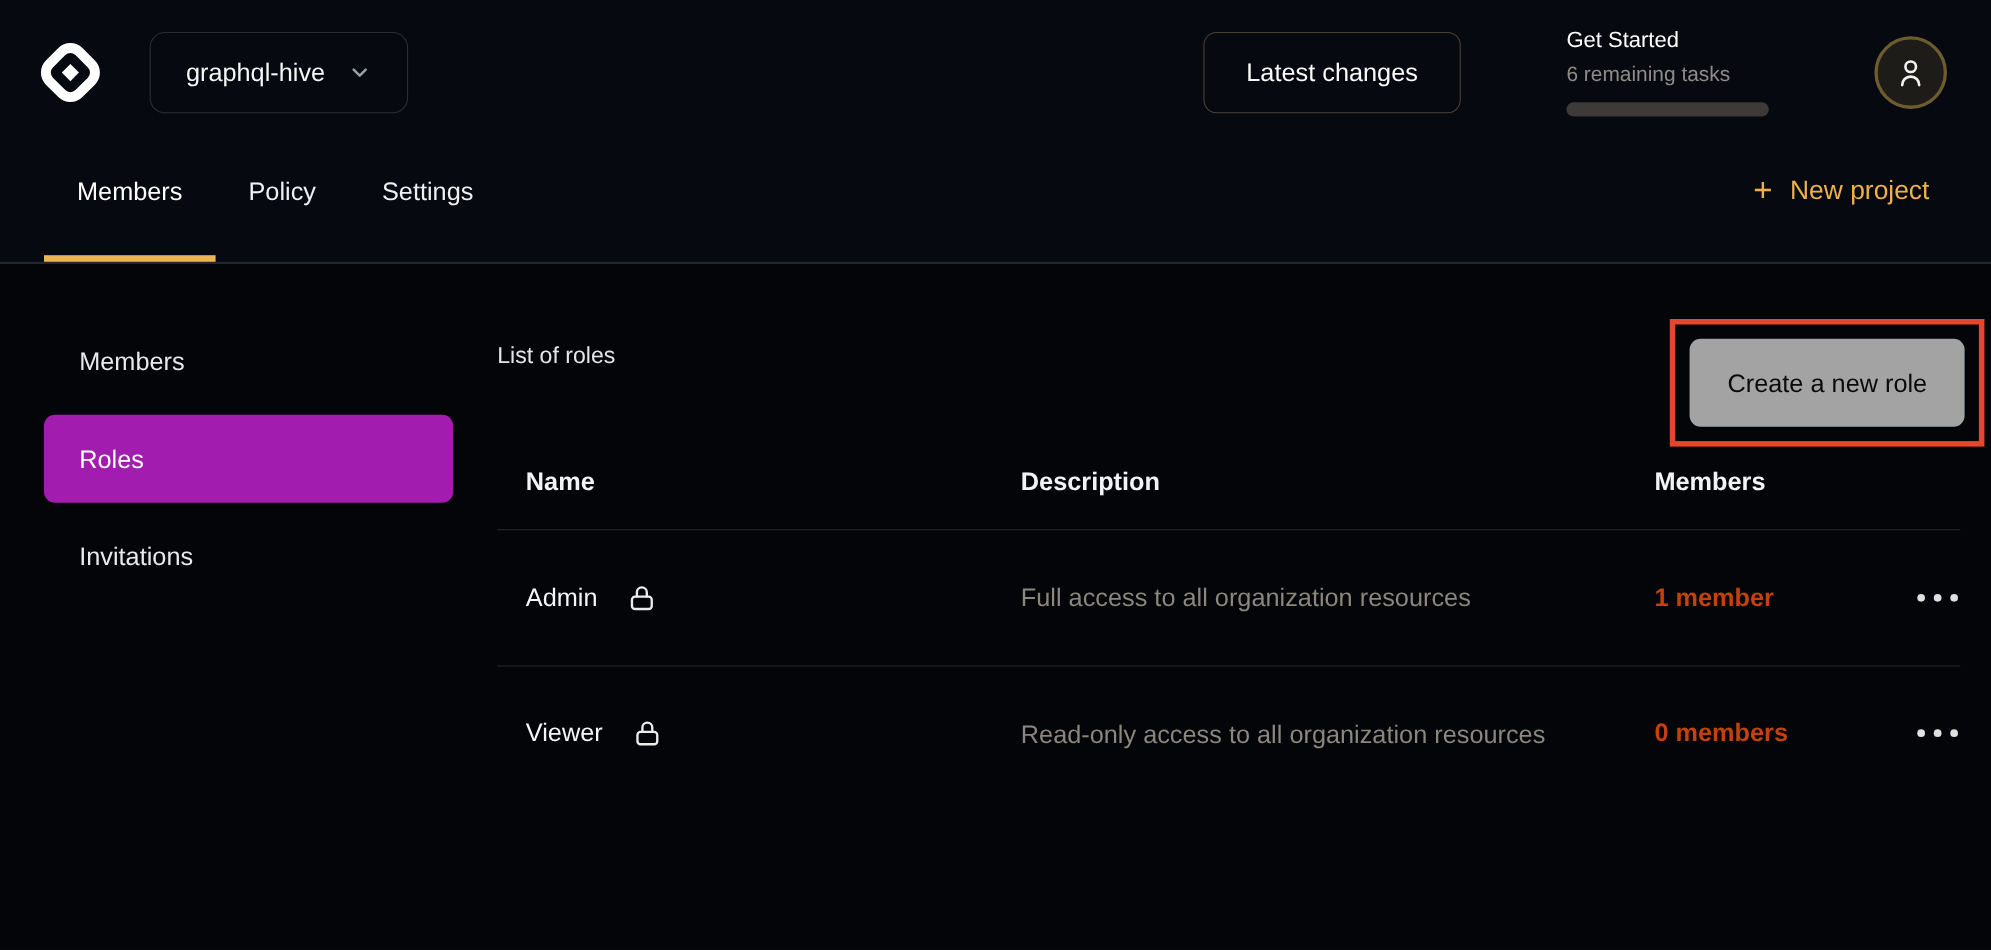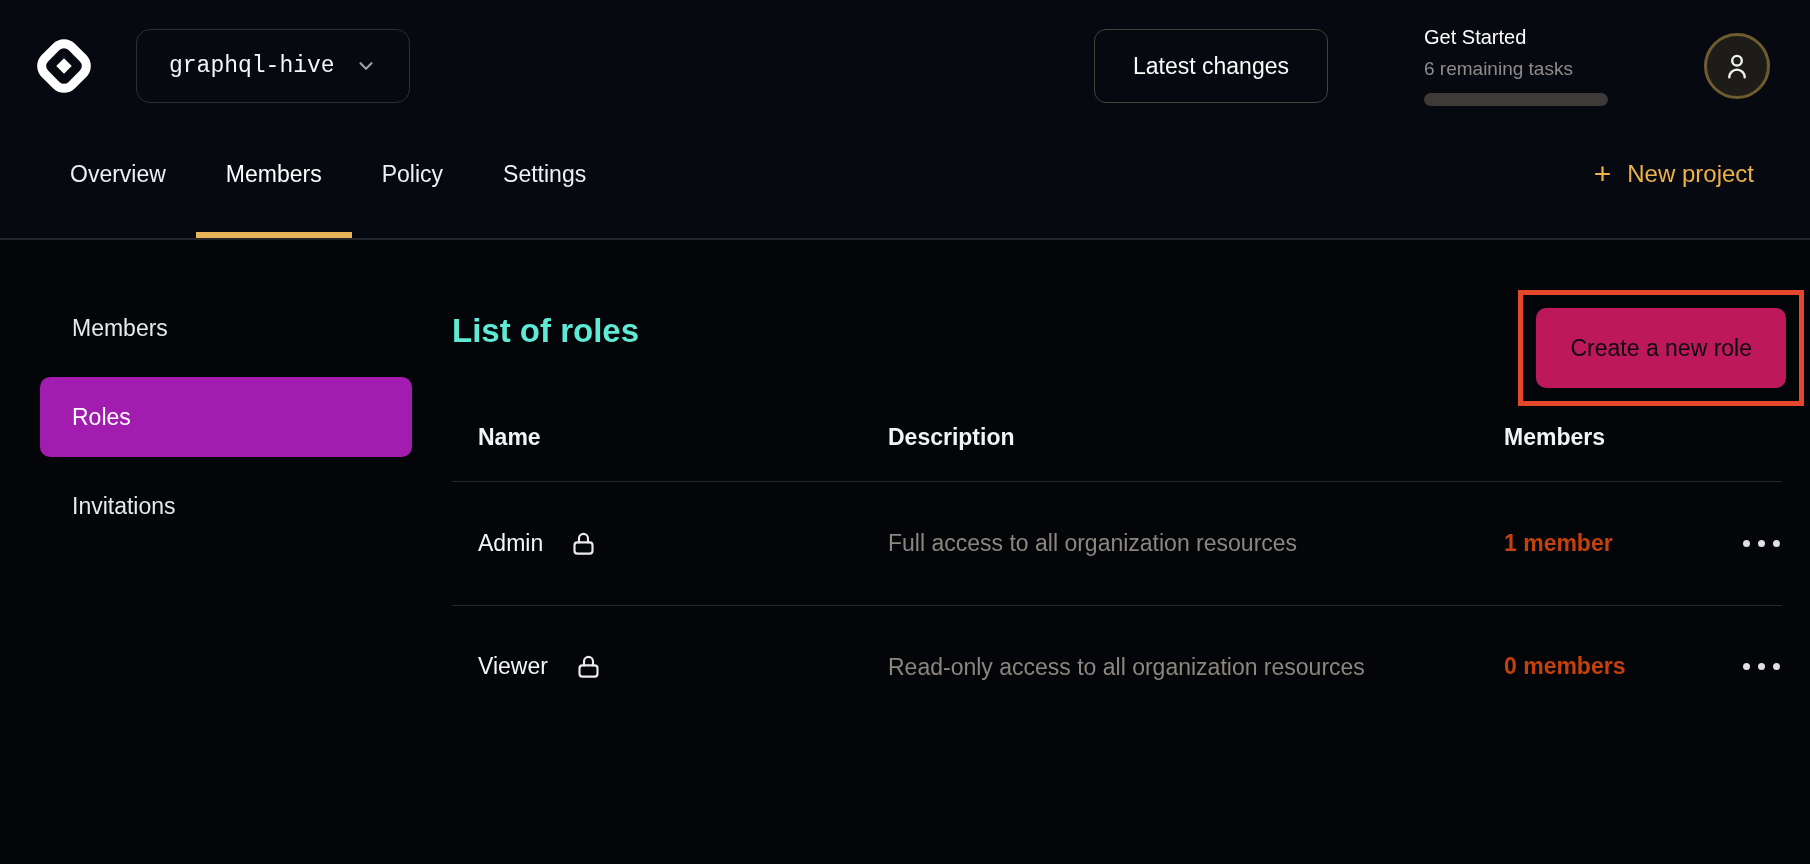--- a/index.html
+++ b/index.html
@@ -17,21 +17,21 @@
     padding: 22px 40px 0 32px;
     height: 110px;
   }
   .logo { width: 64px; height: 64px; flex: 0 0 auto; }
   .org-button {
     margin-left: 40px;
     height: 74px; padding: 0 32px;
     display: flex; align-items: center; gap: 20px;
     background: transparent;
     border: 1px solid #2c2e34; border-radius: 14px;
-    color: #f5f6f7; font-size: 23px; cursor: pointer; font-family: Liberation Mono, monospace;
+    color: #f5f6f7; font-size: 23px; cursor: pointer;
   }
   .chev { width: 22px; height: 22px; stroke: #9aa0a8; }
   .header-spacer { flex: 1; }
   .latest-changes-btn {
     height: 74px; padding: 0 38px;
     background: transparent;
     border: 1px solid #474235; border-radius: 12px;
     color: #fafafa; font-size: 23px; cursor: pointer;
     margin-right: 96px;
   }
@@ -86,45 +86,45 @@
     height: 80px; margin-bottom: 9px;
     display: flex; align-items: center;
     padding-left: 32px;
     border-radius: 10px;
     font-size: 23px; color: #e7e9ec; cursor: pointer;
   }
   .side-item.active { background: #a21caf; color: #ffffff; }
   .main { flex: 1; margin-left: 40px; }
   .main-header { display: flex; justify-content: space-between; align-items: flex-start; }
   .titles { padding-top: 24px; }
-  .page-title { font-size: 33px; font-weight: 700; color: #5eead4; }
+  .page-title { font-size: 21px; font-weight: 400; color: #e5e5e5; }
   .page-sub { margin-top: 22px; font-size: 23px; color: #8b867e; }
   .annotation-box {
     border: 5px solid #e5472c;
     padding: 13px;
     margin-top: 2px; margin-right: -22px;
   }
   .create-role-btn {
     height: 80px; padding: 0 34px;
-    background: #be185d; color: #0a0a0a;
+    background: #a3a3a3; color: #0a0a0a;
     border: none; border-radius: 10px;
     font-size: 23px; font-weight: 500;
     font-family: "Liberation Sans", sans-serif;
     cursor: pointer; white-space: nowrap;
   }
   
   .roles-table { margin-top: 12px; }
   .t-head {
     display: flex; align-items: center;
     padding: 6px 0 30px 0;
     border-bottom: 1px solid #24262b;
     font-size: 23px; font-weight: 700; color: #f2f3f5;
   }
   .col-name { width: 410px; flex: 0 0 auto; margin-left: 26px; }
-  .col-desc { flex: 1; }
+  .col-desc { flex: 1; margin-left: 40px; }
   .col-desc .desc-text { max-width: 480px; line-height: 1.5; }
   .col-members { width: 212px; flex: 0 0 auto; }
   .col-actions { width: 66px; flex: 0 0 auto; display: flex; justify-content: flex-end; }
   .role-row {
     display: flex; align-items: center;
     padding: 44px 0;
     border-bottom: 1px solid #24262b;
     font-size: 23px;
   }
   .role-row:last-child { border-bottom: none; }
@@ -165,23 +165,20 @@
     <div class="avatar">
       <svg class="person" viewBox="0 0 24 24" fill="none" stroke-width="1.8" stroke-linecap="round">
         <circle cx="12" cy="8" r="3.6"></circle>
         <path d="M6.2 20.5c0-3.2 2.6-5.8 5.8-5.8s5.8 2.6 5.8 5.8"></path>
       </svg>
     </div>
   </div>
 
   <div class="tab-row">
 
-      <div class="tab">
-        <span>Overview</span>
-      </div>
 
       <div class="tab active">
         <span>Members</span>
       </div>
 
       <div class="tab">
         <span>Policy</span>
       </div>
 
       <div class="tab">

